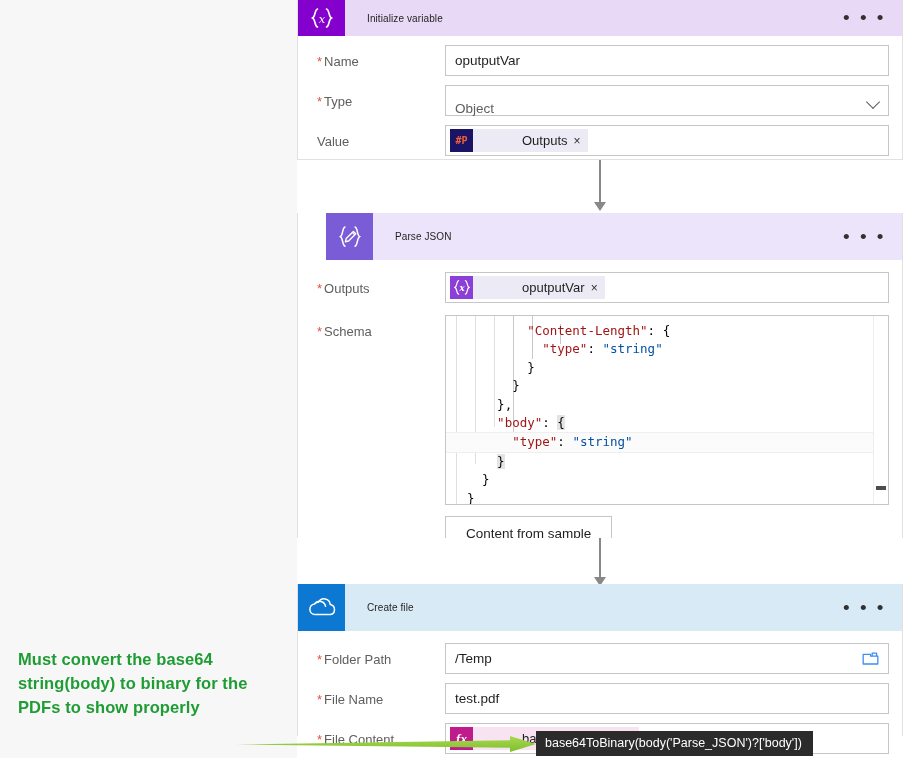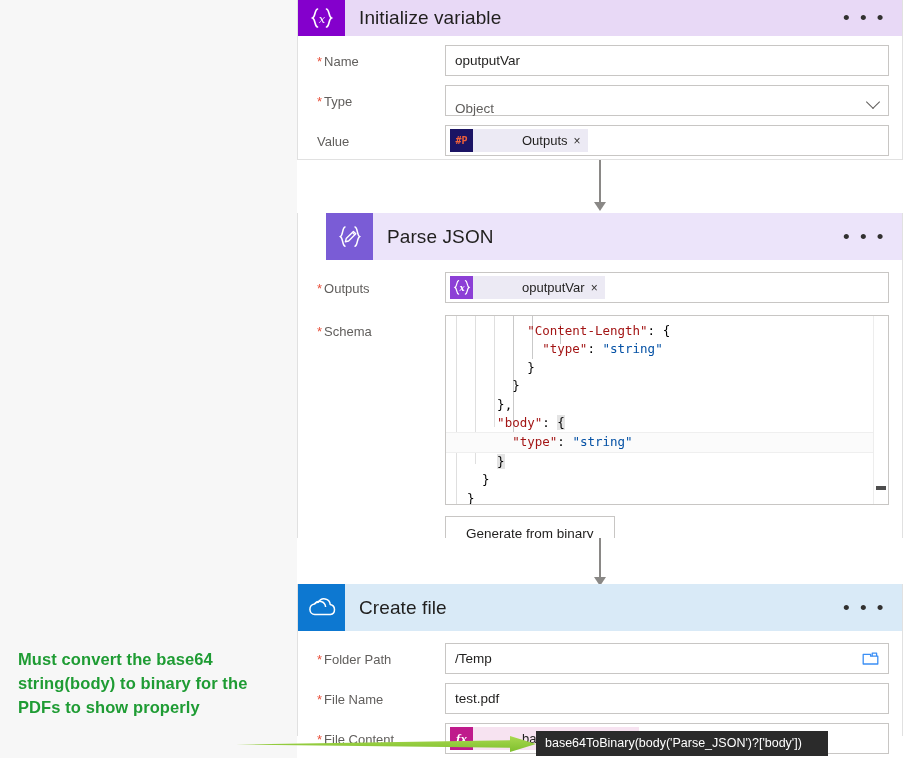--- a/index.html
+++ b/index.html
@@ -45,23 +45,23 @@
 
   .card-icon {
     width: 47px;
     height: 100%;
     flex: 0 0 47px;
     display: flex;
     align-items: center;
     justify-content: center;
   }
   .card-title {
-    font-size: 19px;
+    font-size: 10px;
     color: #201f1e;
-    padding-left: 14px;
+    padding-left: 22px;
     letter-spacing: .1px;
   }
   .ellipsis-btn {
     position: absolute;
     right: 16px;
     top: 50%;
     transform: translateY(-50%);
     font-size: 19px;
     letter-spacing: 2.5px;
     color: #323130;
@@ -247,21 +247,21 @@
     height: 18px;
   }
 
   #tooltip {
     position: absolute;
     left: 536px;
     top: 731px;
     background: #2b2b2b;
     color: #ffffff;
     font-size: 12.5px;
-    padding: 5px 26px 6px 9px;
+    padding: 5px 11px 6px 9px;
     white-space: nowrap;
     z-index: 30;
   }
 
   .folder-icon { position: absolute; right: 9px; top: 7px; }
 </style>
 </head>
 <body>
 
 <div id="flow-canvas">
@@ -372,21 +372,21 @@
           <div class="code-lines" id="schema-lines"><div class="code-line"><span style="display:inline-block;width:79.19999999999999px"></span><span class="k-key">"Content-Length"</span><span class="k-pun">: </span><span class="k-pun">{</span></div><div class="code-line"><span style="display:inline-block;width:94.24px"></span><span class="k-key">"type"</span><span class="k-pun">: </span><span class="k-str">"string"</span><span class="k-pun"></span></div><div class="code-line"><span style="display:inline-block;width:79.19999999999999px"></span><span class="k-pun">}</span></div><div class="code-line"><span style="display:inline-block;width:64.16px"></span><span class="k-pun">}</span></div><div class="code-line"><span style="display:inline-block;width:49.12px"></span><span class="k-pun">},</span></div><div class="code-line"><span style="display:inline-block;width:49.12px"></span><span class="k-key">"body"</span><span class="k-pun">: </span><span class="k-pun k-brace-hl">{</span></div><div class="code-line hl"><span style="display:inline-block;width:64.16px"></span><span class="k-key">"type"</span><span class="k-pun">: </span><span class="k-str">"string"</span><span class="k-pun"></span></div><div class="code-line"><span style="display:inline-block;width:49.12px"></span><span class="k-pun k-brace-hl">}</span></div><div class="code-line"><span style="display:inline-block;width:34.08px"></span><span class="k-pun">}</span></div><div class="code-line"><span style="display:inline-block;width:19.04px"></span><span class="k-pun">}</span></div></div>
 
           <div class="vscroll-track">
             <div class="vscroll-thumb" style="bottom:14px;"></div>
           </div>
         </div>
       </div>
 
       <div style="display:flex; padding-top:11px;">
         <div style="flex:0 0 134px;"></div>
-        <div class="gen-btn">Generate from binary</div>
+        <div class="gen-btn">Content from sample</div>
       </div>
 
     </div>
   </div>
 
   <div class="connector" style="left:0; top:538px; width:606px; height:50px;">
     <div class="conn-inner">
       <div class="conn-line" style="height:39px;"></div>
       <div class="conn-head" style="top:39px;"></div>
     </div>

